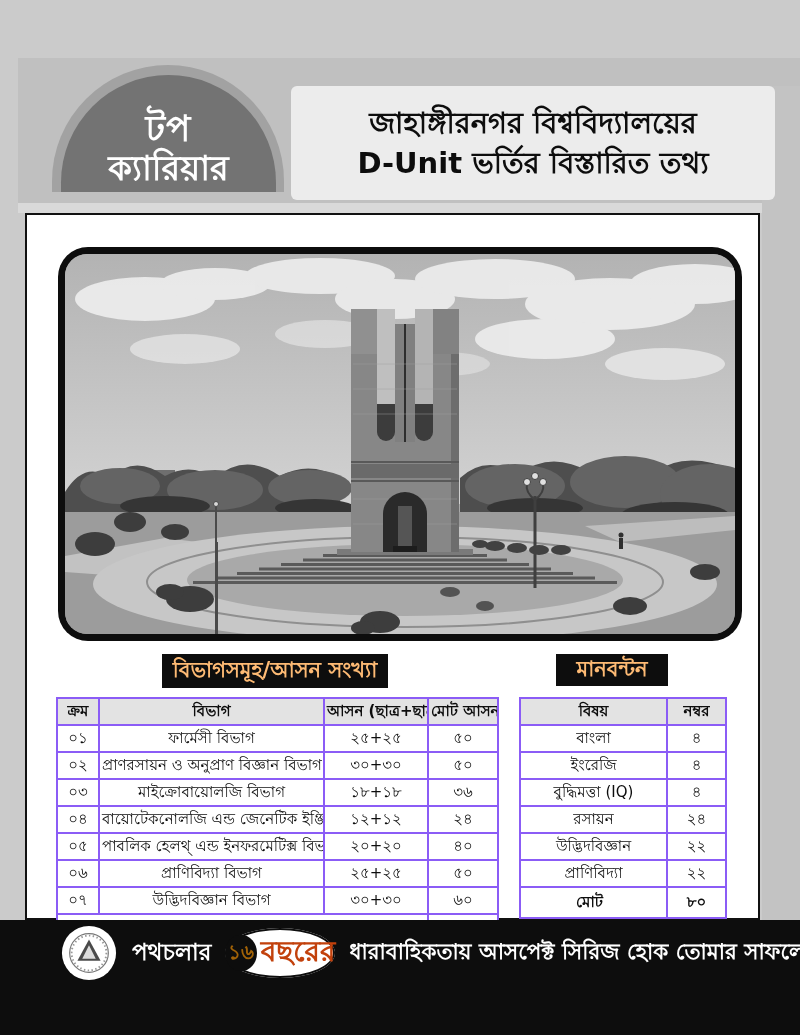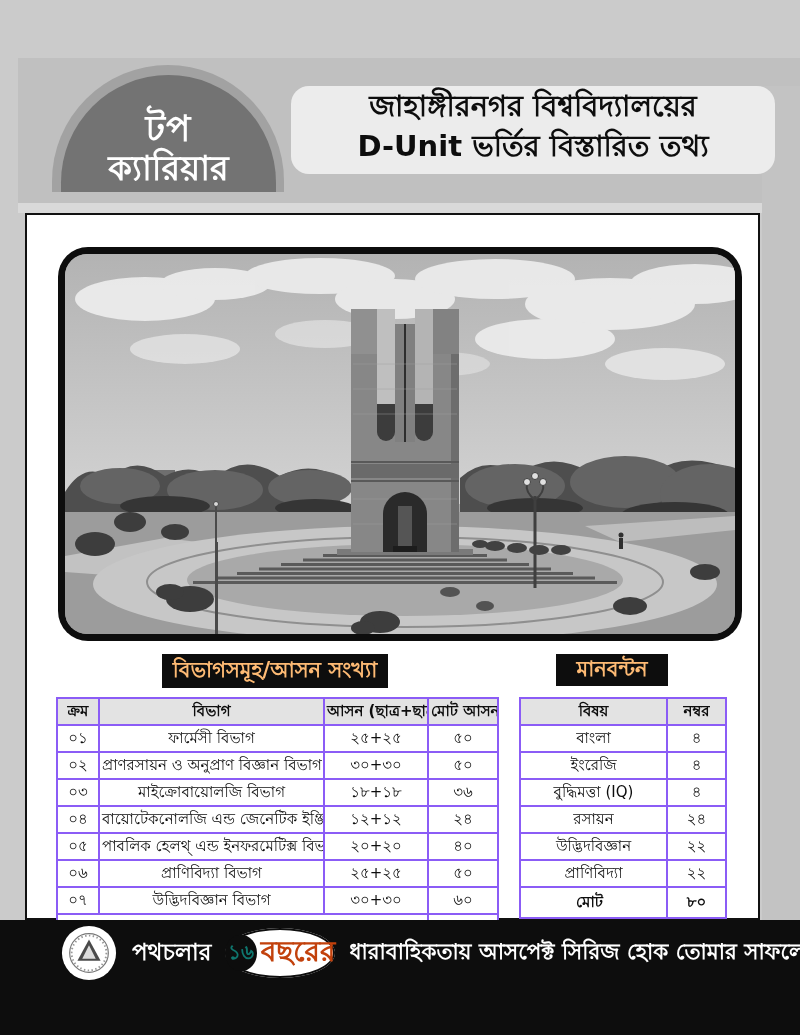--- a/index.html
+++ b/index.html
@@ -27,23 +27,23 @@
   }
   .dome {
     position:absolute; left:61px; top:75px; width:215px; height:117px;
     background:#737373; border-radius:108px 108px 0 0;
     display:flex; flex-direction:column; align-items:center; justify-content:flex-end;
     color:#fff; text-align:center; padding-bottom:4px; box-sizing:border-box;
   }
   .dome .l1 { font-size:36px; font-weight:bold; line-height:38px; letter-spacing:1px; }
   .dome .l2 { font-size:34px; font-weight:bold; line-height:40px; }
   .title-box {
-    position:absolute; left:291px; top:86px; width:484px; height:88px;
-    background:#ececec; border-radius:18px;
-    display:flex; flex-direction:column; align-items:center; 
+    position:absolute; left:291px; top:86px; width:484px; height:114px;
+    background:#ececec; border-radius:6px;
+    display:flex; flex-direction:column; align-items:center; justify-content:center;
     text-align:center; color:#0d0d0d;
   }
   .title-box .t1 { font-size:29px; font-weight:bold; line-height:40px; }
   .title-box .t2 { font-size:29px; font-weight:bold; line-height:40px; }
   
   .content-panel {
     position:absolute; left:25px; top:213px; width:735px; height:707px;
     background:#ffffff; border:2px solid #111; box-sizing:border-box;
   }
   
@@ -88,21 +88,21 @@
   }
   .aspect-logo { width:58px; height:58px; flex:0 0 auto; }
   .footer-prefix { color:#fff; font-size:23px; font-weight:bold; }
   .badge {
     flex:0 0 auto; width:110px; height:50px; background:#fff; border-radius:50%;
     display:flex; align-items:center; justify-content:center; gap:4px;
     box-shadow:0 0 0 2px #0d0d0d inset;
   }
   .badge-num {
     width:36px; height:36px; background:#0d0d0d; border-radius:50%;
-    color:#0f766e; font-size:20px; font-weight:bold;
+    color:#a16207; font-size:20px; font-weight:bold;
     display:flex; align-items:center; justify-content:center;
   }
   .badge-word { color:#c2410c; font-size:28px; font-weight:bold; }
   .footer-tagline { color:#fff; font-size:21.5px; font-weight:bold; white-space:nowrap; }
 </style>
 </head>
 <body>
 
 <div class="page">
 

